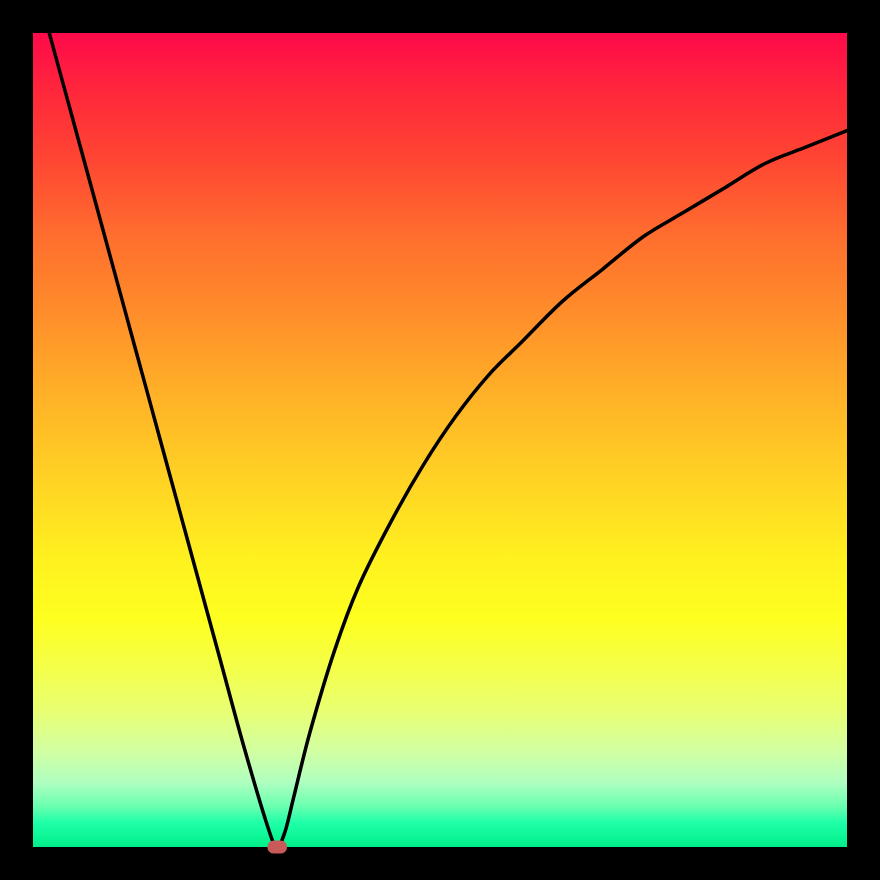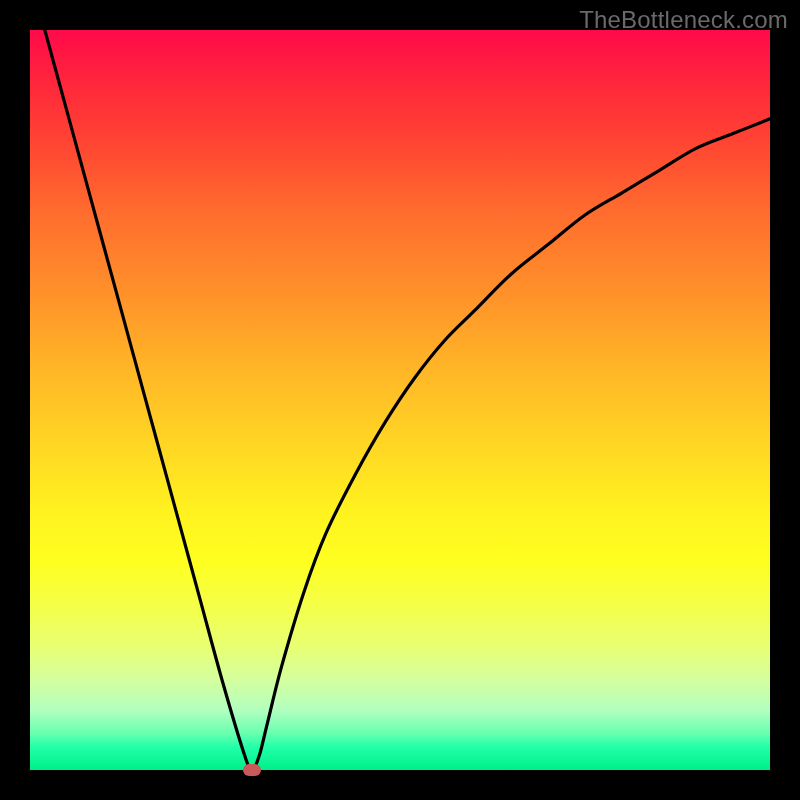--- a/index.html
+++ b/index.html
@@ -56,20 +56,19 @@
     height: 12px;
     border-radius: 6px;
     background: #c85a5a;
     transform: translate(-50%, -50%);
   }
 </style>
 </head>
 <body>
 
 <div class="frame">
-  <div class="watermark">TheBottleneck.com</div>
   <div class="plot-area">
     <svg class="curve" viewBox="0 0 740 740" preserveAspectRatio="none">
       <path d="M 14.80 0.00 C 18.50 13.57, 29.60 54.27, 37.00 81.40 C 44.40 108.53, 51.80 135.67, 59.20 162.80 C 66.60 189.93, 74.00 217.07, 81.40 244.20 C 88.80 271.33, 96.20 298.47, 103.60 325.60 C 111.00 352.73, 118.40 379.87, 125.80 407.00 C 133.20 434.13, 140.60 461.27, 148.00 488.40 C 155.40 515.53, 162.80 542.67, 170.20 569.80 C 177.60 596.93, 185.00 625.30, 192.40 651.20 C 199.80 677.10, 209.67 710.40, 214.60 725.20 C 219.53 740.00, 219.53 740.00, 222.00 740.00 C 224.47 740.00, 226.93 732.60, 229.40 725.20 C 231.87 717.80, 233.10 710.40, 236.80 695.60 C 240.50 680.80, 245.43 658.60, 251.60 636.40 C 257.77 614.20, 266.40 584.60, 273.80 562.40 C 281.20 540.20, 287.37 522.93, 296.00 503.20 C 304.63 483.47, 315.73 462.50, 325.60 444.00 C 335.47 425.50, 345.33 408.23, 355.20 392.20 C 365.07 376.17, 374.93 361.37, 384.80 347.80 C 394.67 334.23, 404.53 321.90, 414.40 310.80 C 424.27 299.70, 432.90 292.30, 444.00 281.20 C 455.10 270.10, 468.67 255.30, 481.00 244.20 C 493.33 233.10, 505.67 224.47, 518.00 214.60 C 530.33 204.73, 542.67 193.63, 555.00 185.00 C 567.33 176.37, 579.67 170.20, 592.00 162.80 C 604.33 155.40, 616.67 148.00, 629.00 140.60 C 641.33 133.20, 653.67 124.57, 666.00 118.40 C 678.33 112.23, 690.67 108.53, 703.00 103.60 C 715.33 98.67, 733.83 91.27, 740.00 88.80" fill="none" stroke="#000000" stroke-width="3.2" stroke-linejoin="round" stroke-linecap="round"></path>
     </svg>
     <div class="marker" style="left: 222px; top: 740px; background: rgb(200, 90, 90);"></div>
   </div>
 </div>
 
 </body></html>

